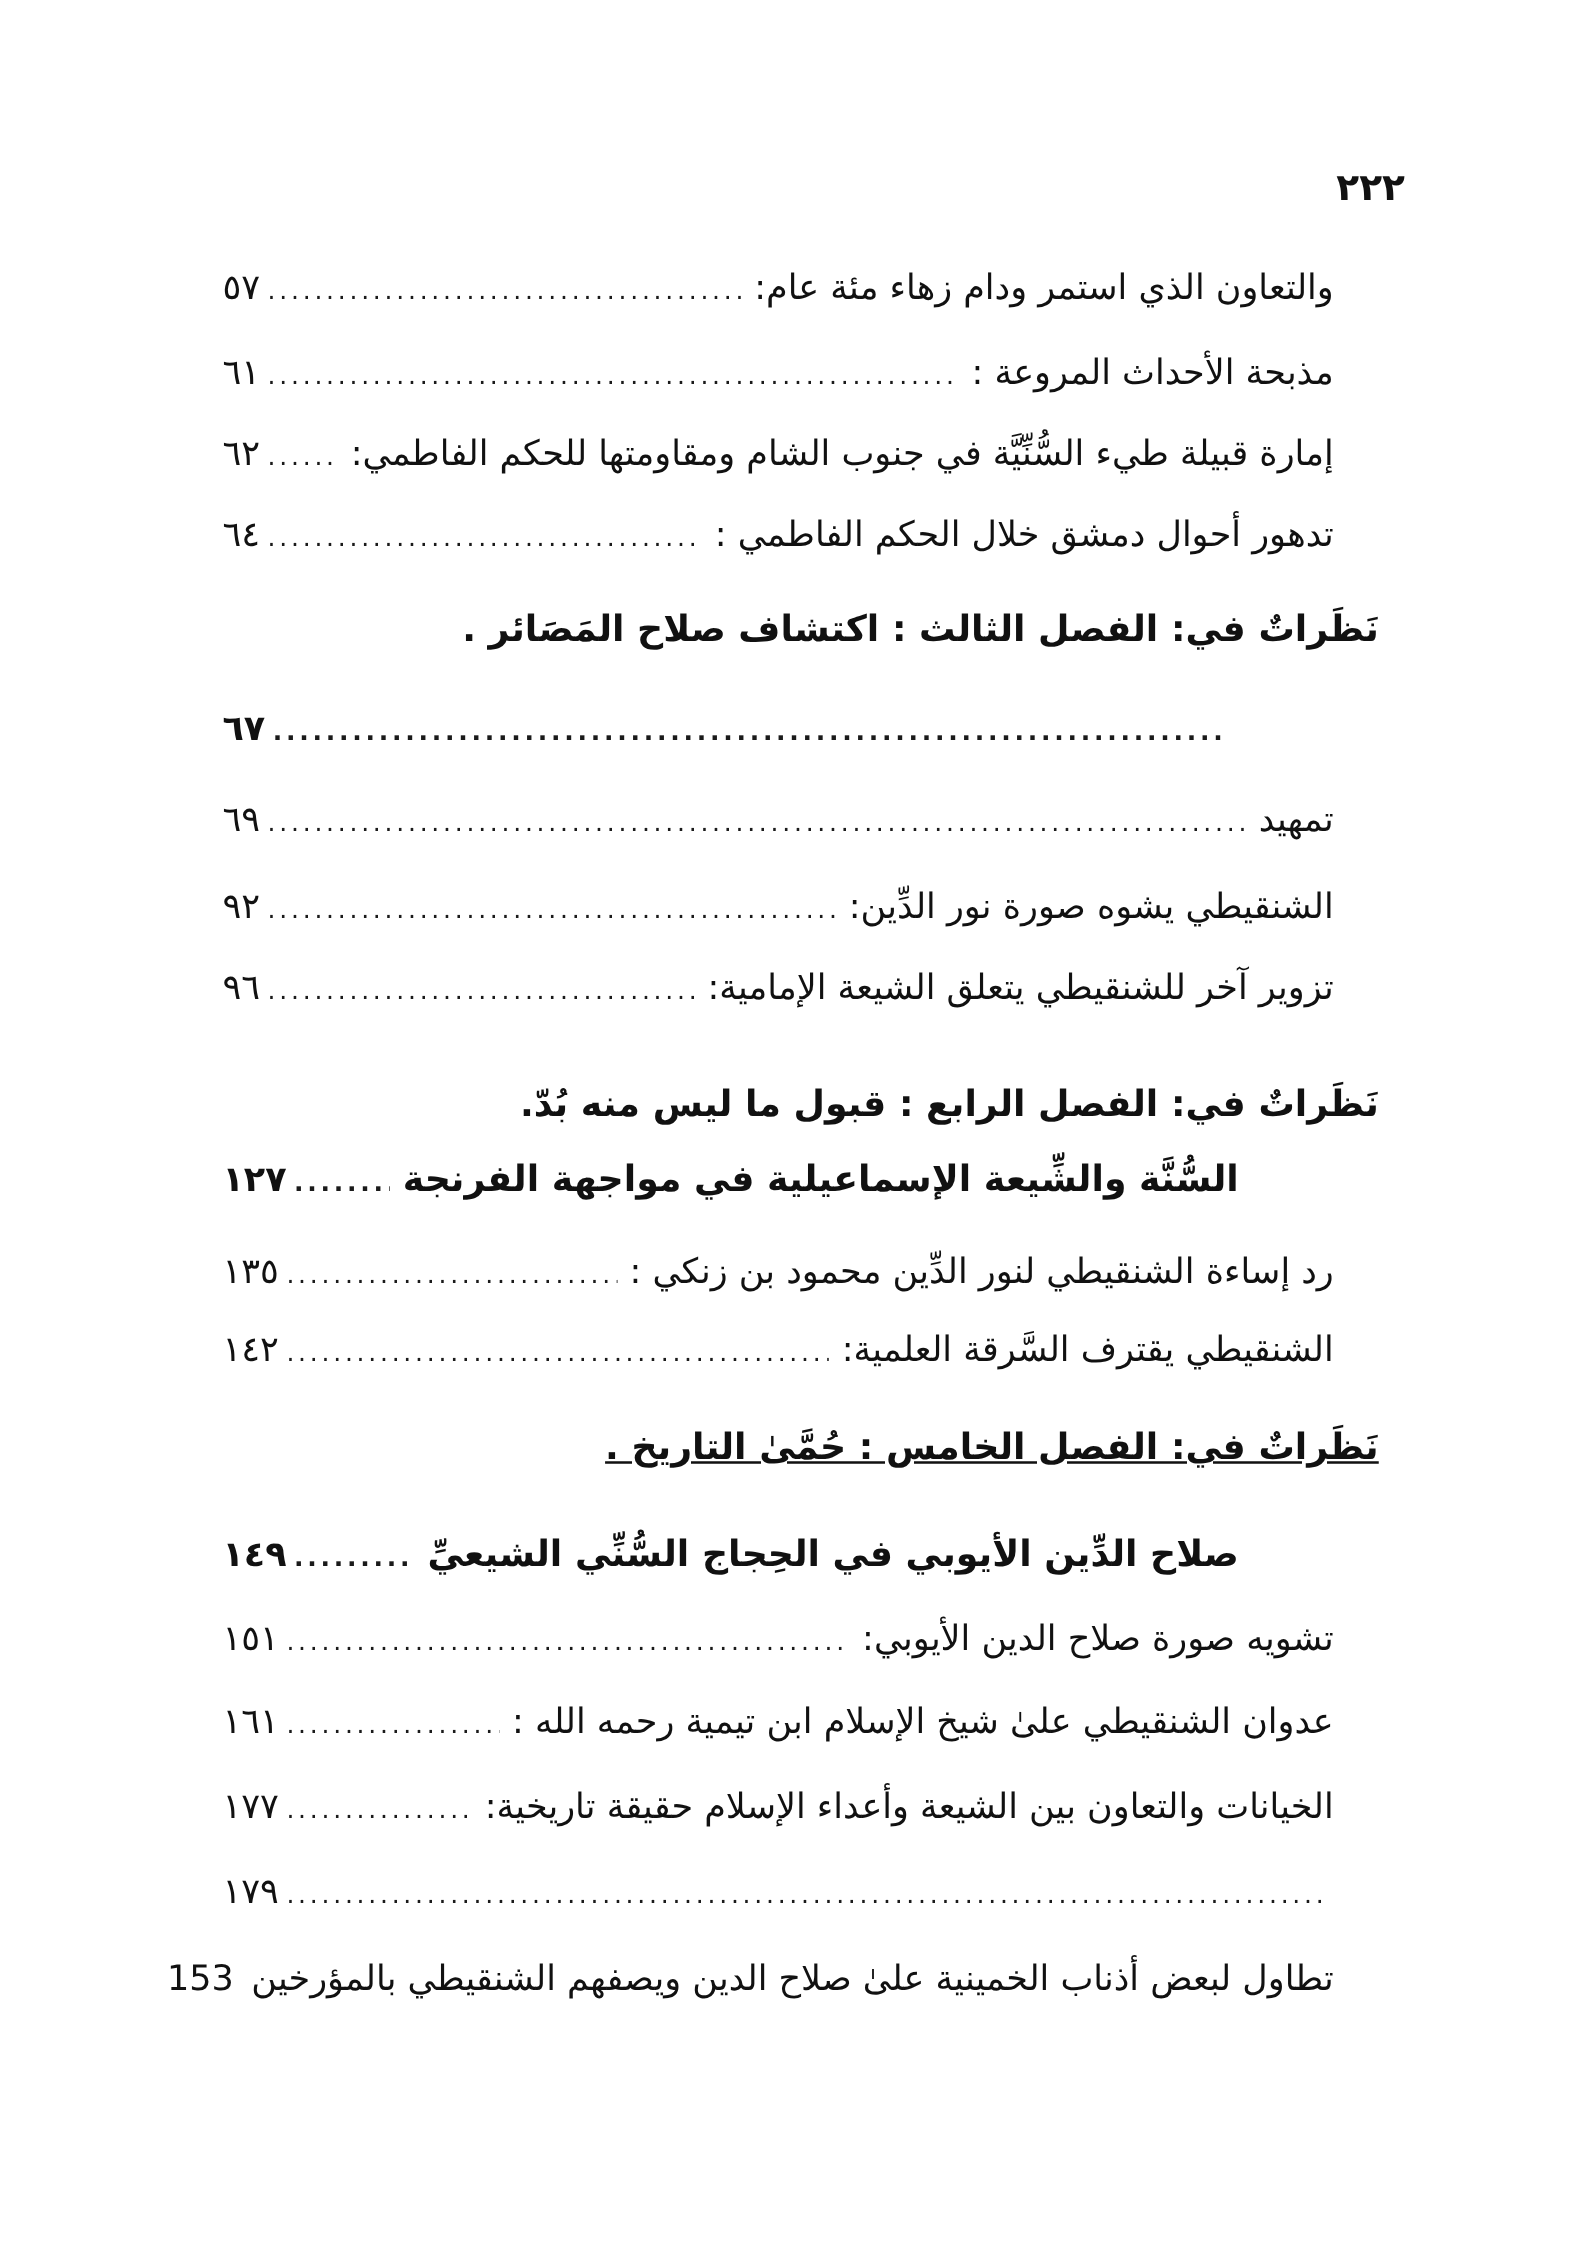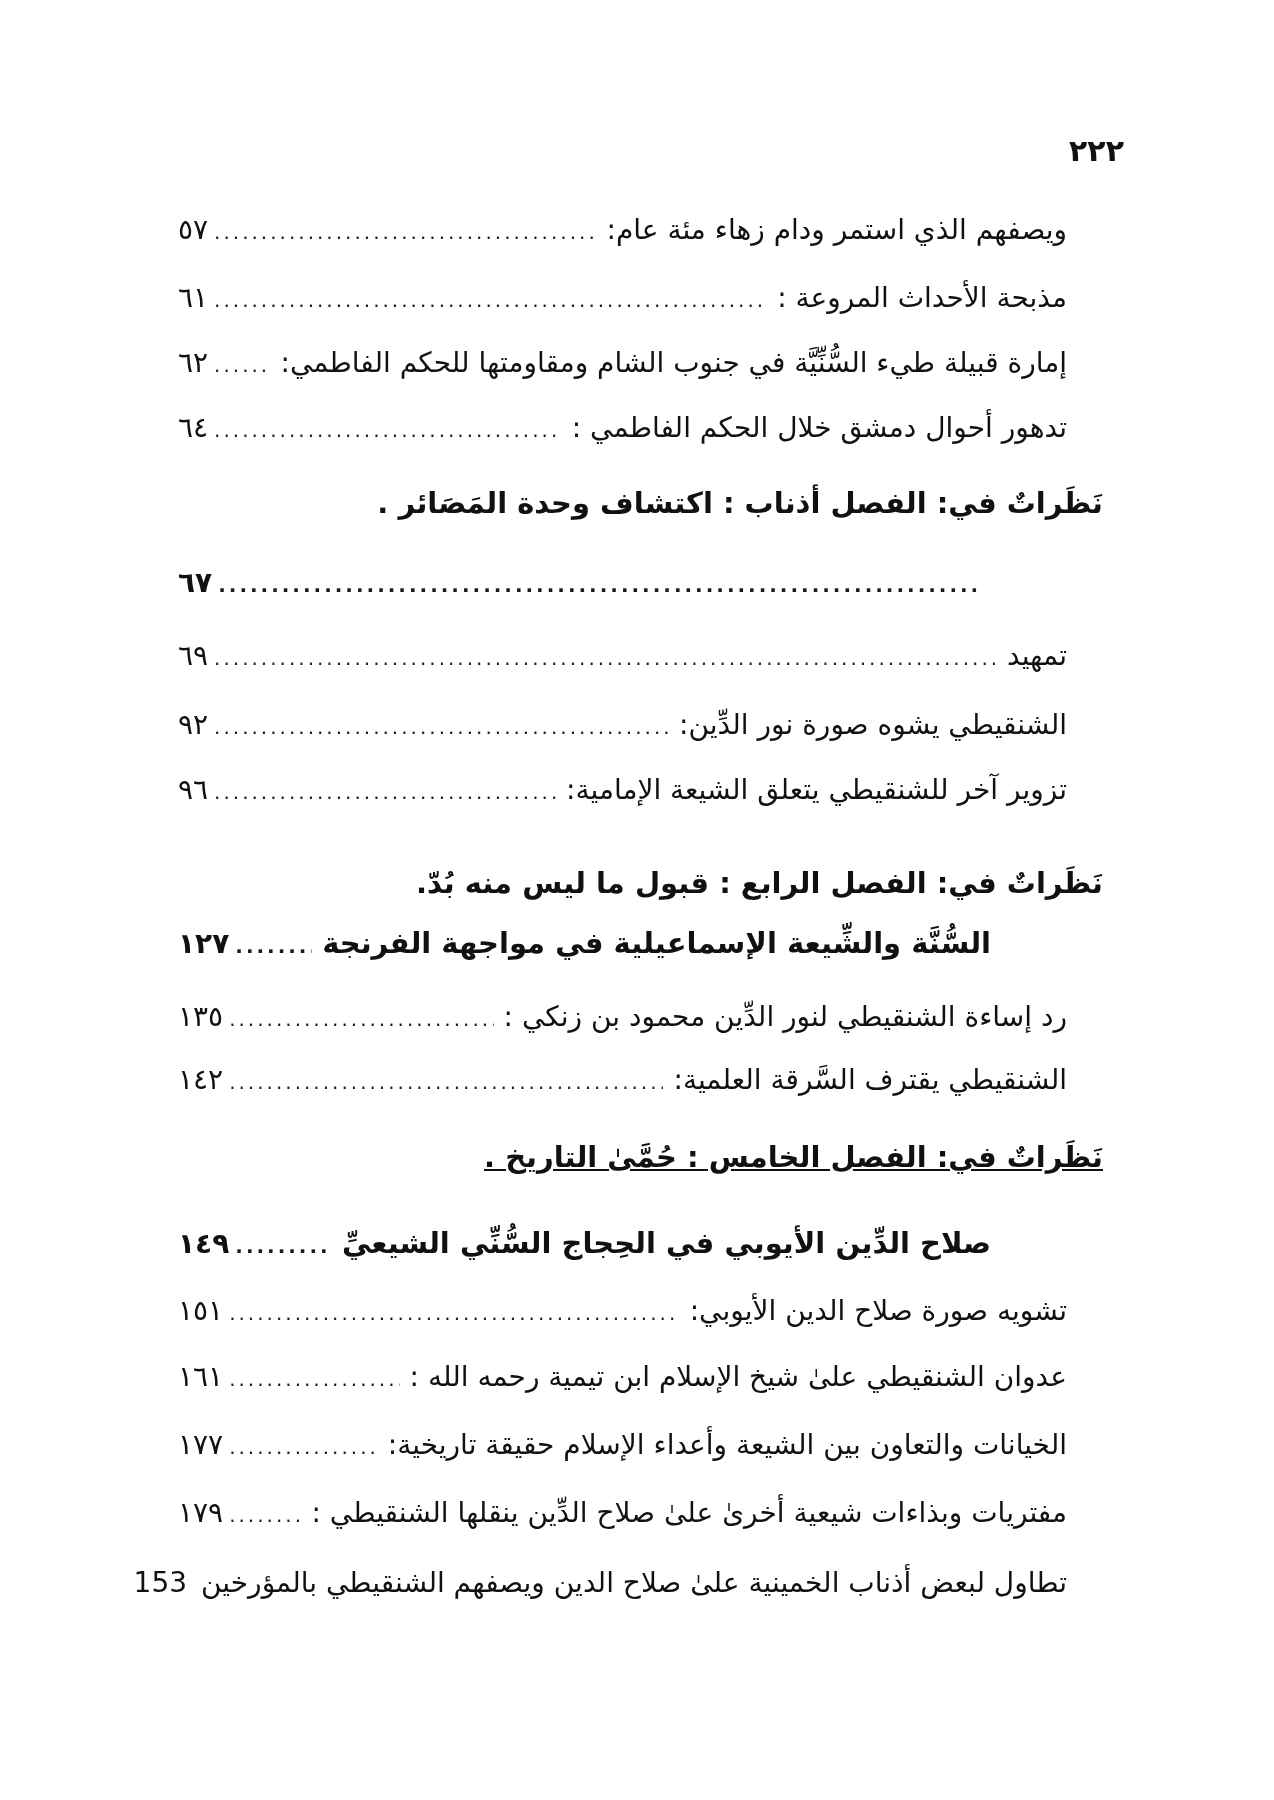--- a/index.html
+++ b/index.html
@@ -70,41 +70,41 @@
     text-align: right;
   }
 </style>
 </head>
 <body>
 
 <div class="page-number">٢٢٢</div>
 
 <div id="toc">
     <div class="row entry" style="top: 207px;">
-      <span class="title">ويصفهم الذي استمر ودام زهاء مئة عام: </span>
+      <span class="title">والتعاون الذي استمر ودام زهاء مئة عام: </span>
       <span class="dots">............................................................................................................................................................................................................................</span>
       <span class="num">٥٧</span>
     </div>
     <div class="row entry" style="top: 275px;">
       <span class="title">مذبحة الأحداث المروعة : </span>
       <span class="dots">............................................................................................................................................................................................................................</span>
       <span class="num">٦١</span>
     </div>
     <div class="row entry" style="top: 340px;">
       <span class="title">إمارة قبيلة طيء السُّنِّيَّة في جنوب الشام ومقاومتها للحكم الفاطمي:</span>
       <span class="dots">............................................................................................................................................................................................................................</span>
       <span class="num">٦٢</span>
     </div>
     <div class="row entry" style="top: 405px;">
       <span class="title">تدهور أحوال دمشق خلال الحكم الفاطمي : </span>
       <span class="dots">............................................................................................................................................................................................................................</span>
       <span class="num">٦٤</span>
     </div>
     <div class="row chapter" style="top: 480px;">
-      <span class="title">نَظَراتٌ في: الفصل أذناب : اكتشاف وحدة المَصَائر .</span>
+      <span class="title">نَظَراتٌ في: الفصل الثالث : اكتشاف صلاح المَصَائر .</span>
     </div>
     <div class="row section" style="top: 560px;">
       <span class="dots">............................................................................................................................................................................................................................</span>
       <span class="num">٦٧</span>
     </div>
     <div class="row entry" style="top: 633px;">
       <span class="title">تمهيد </span>
       <span class="dots">............................................................................................................................................................................................................................</span>
       <span class="num">٦٩</span>
     </div>
@@ -153,21 +153,20 @@
       <span class="title">عدوان الشنقيطي علىٰ شيخ الإسلام ابن تيمية رحمه الله : </span>
       <span class="dots">............................................................................................................................................................................................................................</span>
       <span class="num">١٦١</span>
     </div>
     <div class="row entry" style="top: 1422px;">
       <span class="title">الخيانات والتعاون بين الشيعة وأعداء الإسلام حقيقة تاريخية: </span>
       <span class="dots">............................................................................................................................................................................................................................</span>
       <span class="num">١٧٧</span>
     </div>
     <div class="row entry" style="top: 1490px;">
-      <span class="title">مفتريات وبذاءات شيعية أخرىٰ علىٰ صلاح الدِّين ينقلها الشنقيطي : </span>
       <span class="dots">............................................................................................................................................................................................................................</span>
       <span class="num">١٧٩</span>
     </div>
     <div class="row entry" style="top: 1560px;">
       <span class="title">تطاول لبعض أذناب الخمينية علىٰ صلاح الدين ويصفهم الشنقيطي بالمؤرخين </span>
       <span class="spacer"></span>
       <span class="num">153</span>
     </div>
   </div>
 

